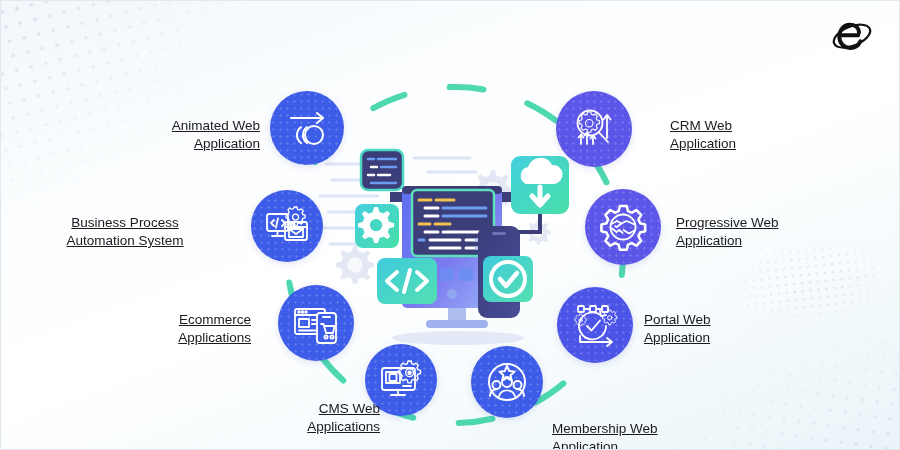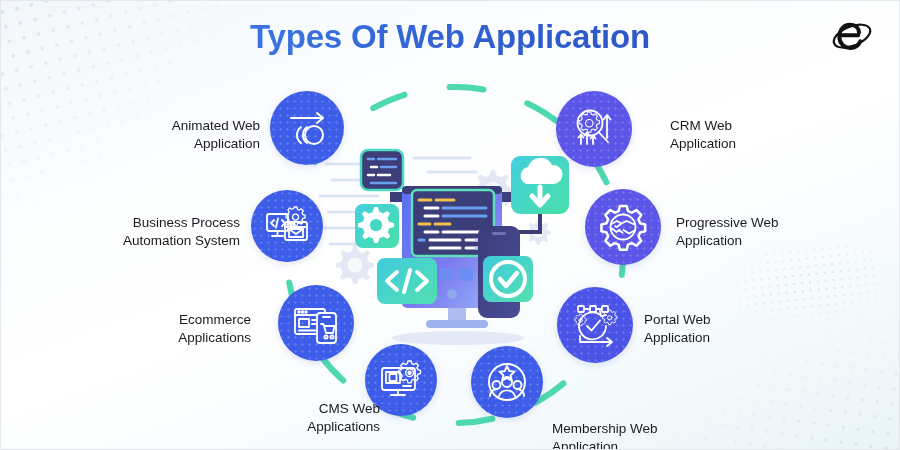--- a/index.html
+++ b/index.html
@@ -118,35 +118,35 @@
   }
   .node svg{ position:relative; z-index:2; }
 
   .lbl{
     position:absolute;
     font-size:13.5px;
     line-height:18px;
     color:#1b1b1f;
     z-index:15;
     white-space:pre-line;
+    text-decoration:underline;
   }
   .lbl.r-align{ text-align:right; }
   .lbl.l-align{ text-align:left; }
   .lbl.c-align{ text-align:right; }
 </style>
 </head>
 <body>
 
 <div id="infographic">
 
   <div class="halftone ht-tl"></div>
   <div class="halftone ht-br"></div>
   <div class="halftone ht-rm"></div>
 
-  <div class="title">Types Of Web Application</div>
 
   <svg class="logo" viewBox="0 0 100 96" aria-hidden="true">
     <ellipse cx="50" cy="46" rx="44" ry="22" fill="none" stroke="#111" stroke-width="5" transform="rotate(-22 50 46)"></ellipse>
     <path d="M66 38 C66 26 56 20 45 20 C31 20 21 32 21 47 C21 62 31 73 46 73 C57 73 65 67 69 58" fill="none" stroke="#111" stroke-width="9" stroke-linecap="round"></path>
     <path d="M24 44 L64 44" stroke="#111" stroke-width="9" stroke-linecap="round"></path>
   </svg>
 
   <svg class="ring-svg" viewBox="0 0 900 450" aria-hidden="true">
     <circle cx="455" cy="255" r="168" fill="none" stroke="#4ed8b0" stroke-width="6" stroke-linecap="round" stroke-dasharray="34 46" stroke-dashoffset="14"></circle>
   </svg>
@@ -311,21 +311,21 @@
         <rect x="22" y="20" width="22" height="18" rx="2"></rect>
         <line x1="22" y1="25" x2="44" y2="25"></line>
         <circle cx="25" cy="22.5" r=".8" fill="#fff"></circle>
         <circle cx="28" cy="22.5" r=".8" fill="#fff"></circle>
         <circle cx="31" cy="22.5" r=".8" fill="#fff"></circle>
         <rect x="26" y="27" width="14" height="8"></rect>
         <polyline points="26,27 33,32 40,27"></polyline>
       </g>
     </svg>
   </div>
-  <div class="lbl r-align" style="left:10px;top:214px;width:230px;">Business Process
+  <div class="lbl r-align" style="left:10px;top:214px;width:230px;text-align:center;">Business Process
 Automation System</div>
 
   <div class="node" style="left:278px;top:285px;width:76px;height:76px;background:#3d5ce8;">
     <span class="dots"></span>
     <svg width="50" height="50" viewBox="0 0 50 50" aria-hidden="true">
       <g fill="none" stroke="#ffffff" stroke-width="1.8" stroke-linecap="round" stroke-linejoin="round">
         <rect x="4" y="11" width="30" height="25" rx="2"></rect>
         <line x1="4" y1="17" x2="34" y2="17"></line>
         <circle cx="8" cy="14" r=".9" fill="#fff"></circle>
         <circle cx="11.5" cy="14" r=".9" fill="#fff"></circle>

